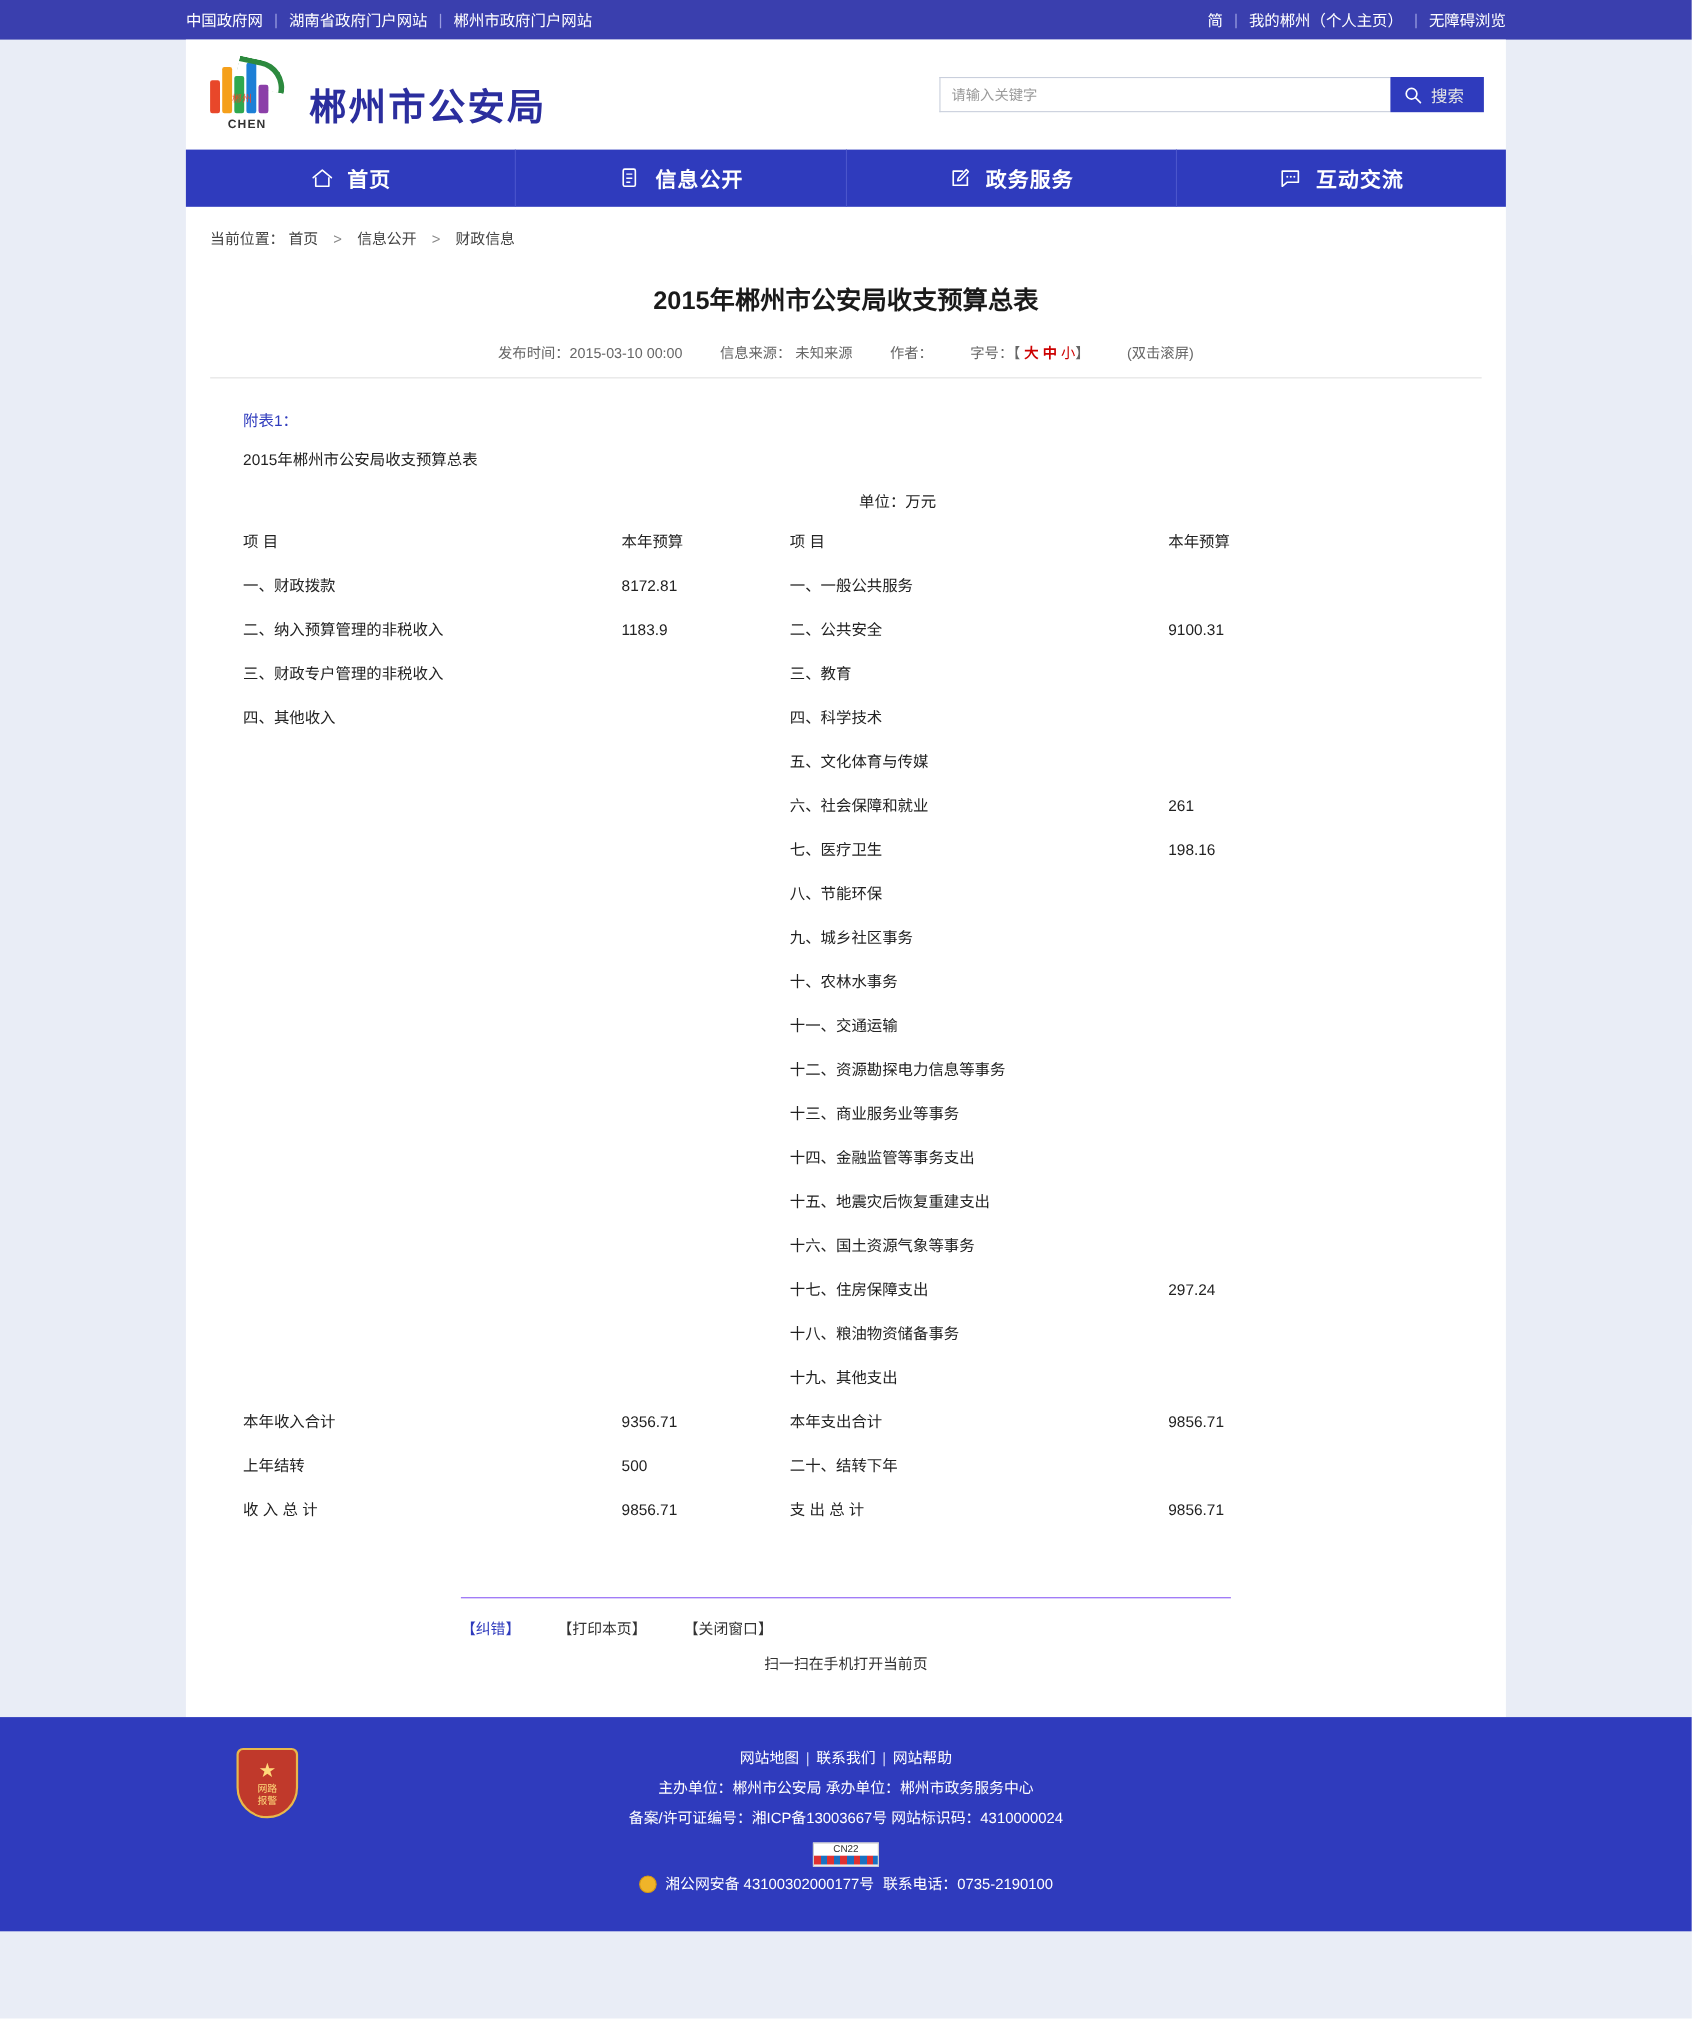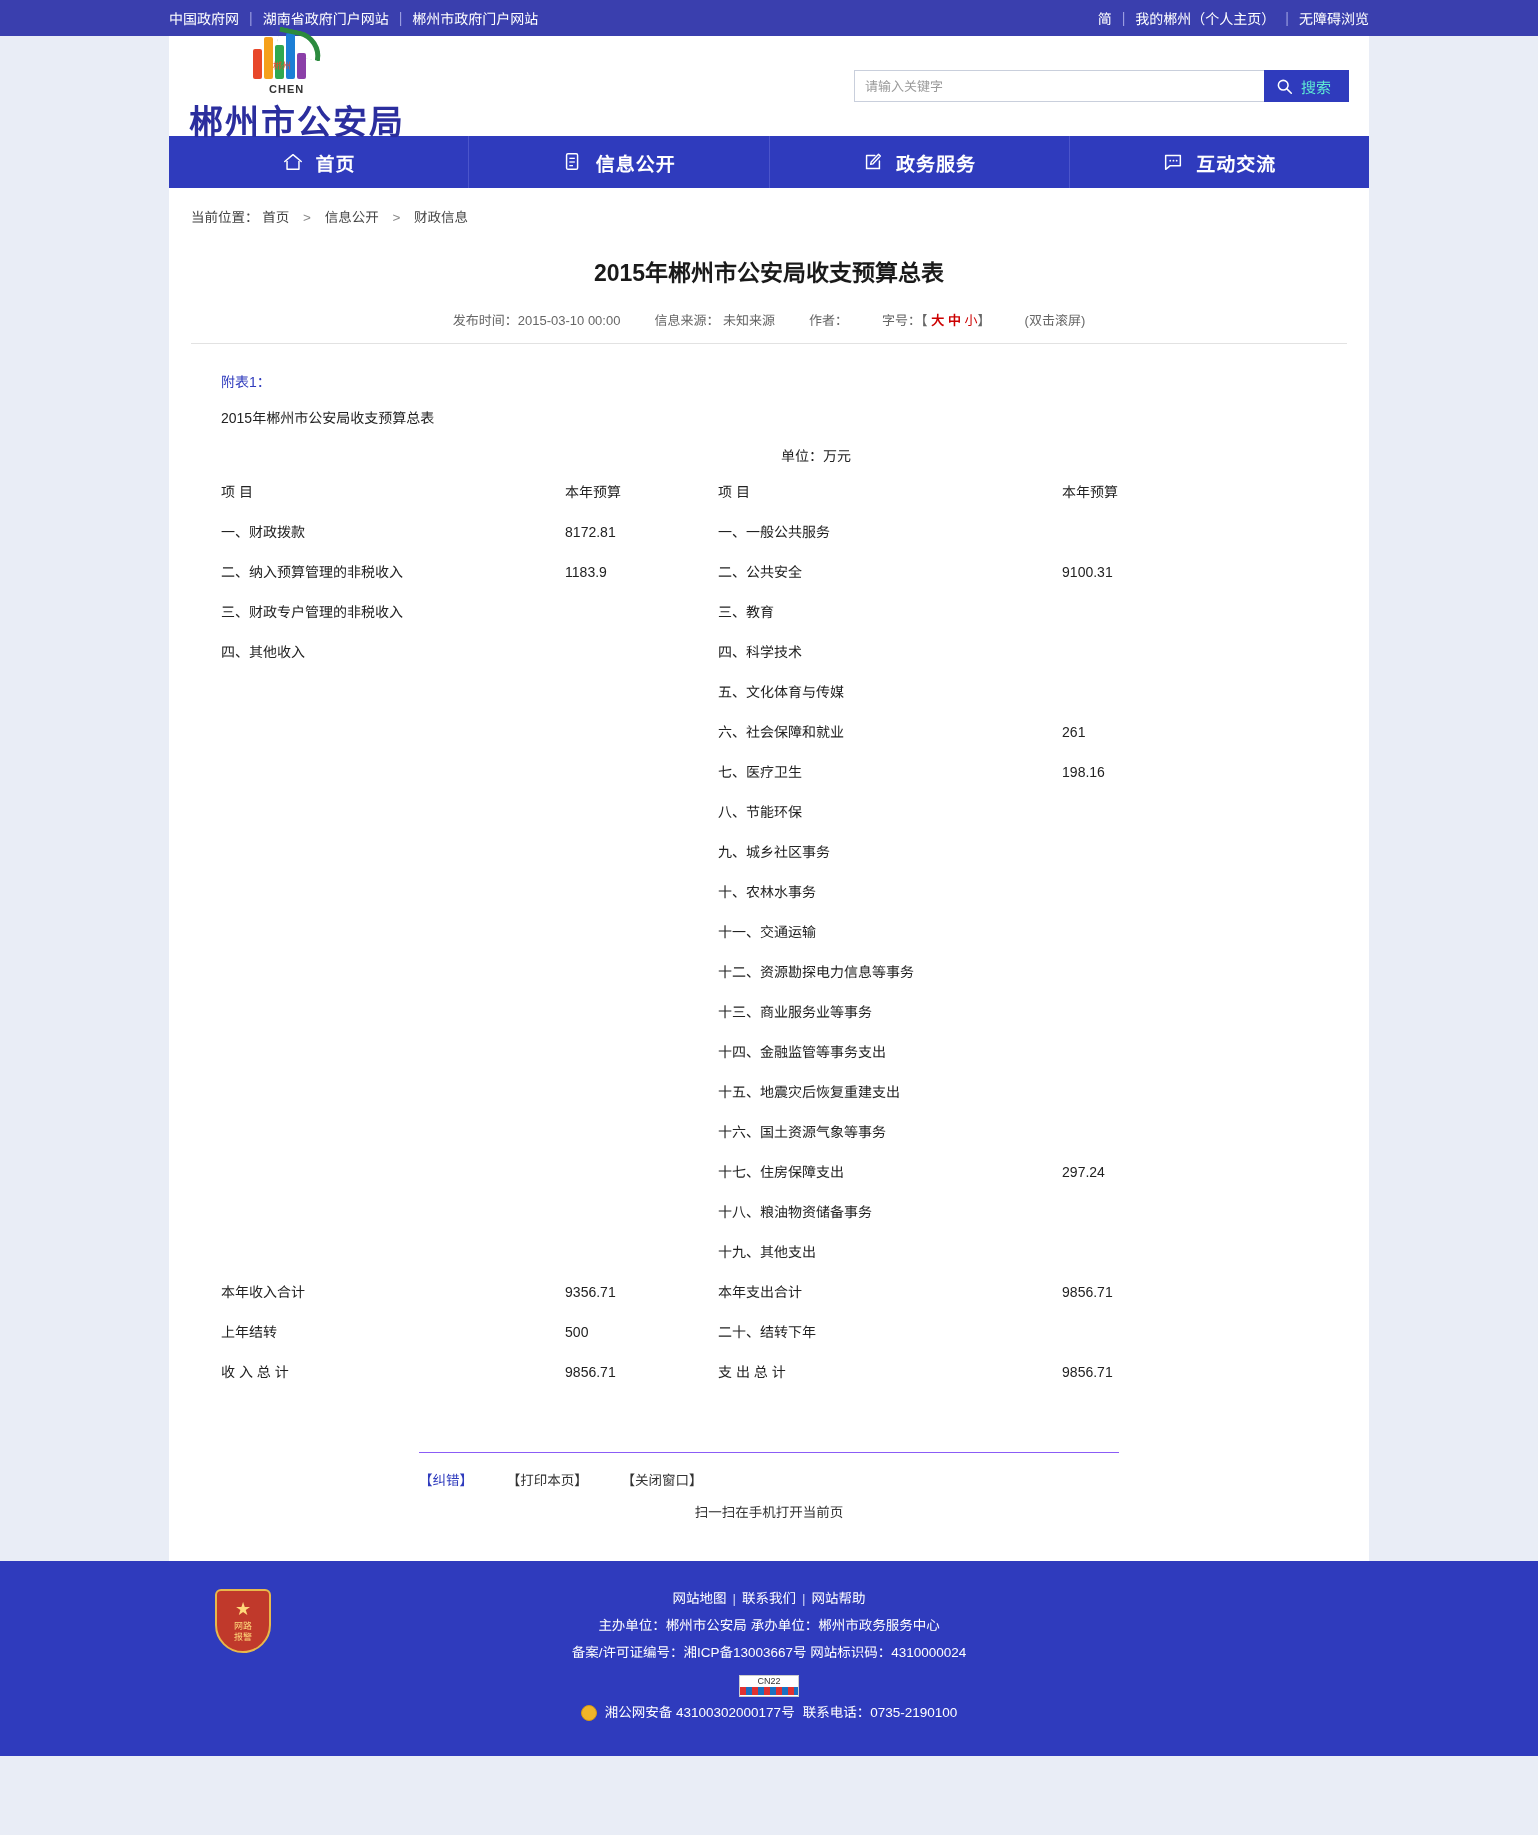--- a/index.html
+++ b/index.html
@@ -41,21 +41,21 @@
     margin: 0 auto;
     background: #fff;
   }
   .header {
     height: 100px;
     display: flex;
     align-items: center;
     padding: 0 20px;
     justify-content: space-between;
   }
-  .logo-wrap { display: flex; align-items: center; flex-direction: column; }
+  .logo-wrap { display: flex; align-items: flex-end; }
   .logo-mark {
     width: 78px; height: 66px;
     position: relative;
     margin-right: 14px;
   }
   .logo-mark .bar {
     position: absolute; bottom: 16px; width: 9px; border-radius: 2px;
   }
   .logo-mark .b1 { left: 2px;  height: 30px; background: #e8472a; }
   .logo-mark .b2 { left: 13px; height: 42px; background: #f5a01b; }
@@ -91,21 +91,21 @@
     font-size: 13px;
     color: #333;
     outline: none;
     background: #fff;
   }
   .search-input::placeholder { color: #9b9b9b; }
   .search-btn {
     height: 32px;
     padding: 0 18px 0 12px;
     background: #2f3bbd;
-    color: #5eead4;
+    color: #e5e5e5;
     border: none;
     font-size: 15px;
     display: flex; align-items: center;
     cursor: pointer;
     font-family: inherit;
   }
   .search-btn svg { margin-right: 8px; }
 
   
   .nav {

